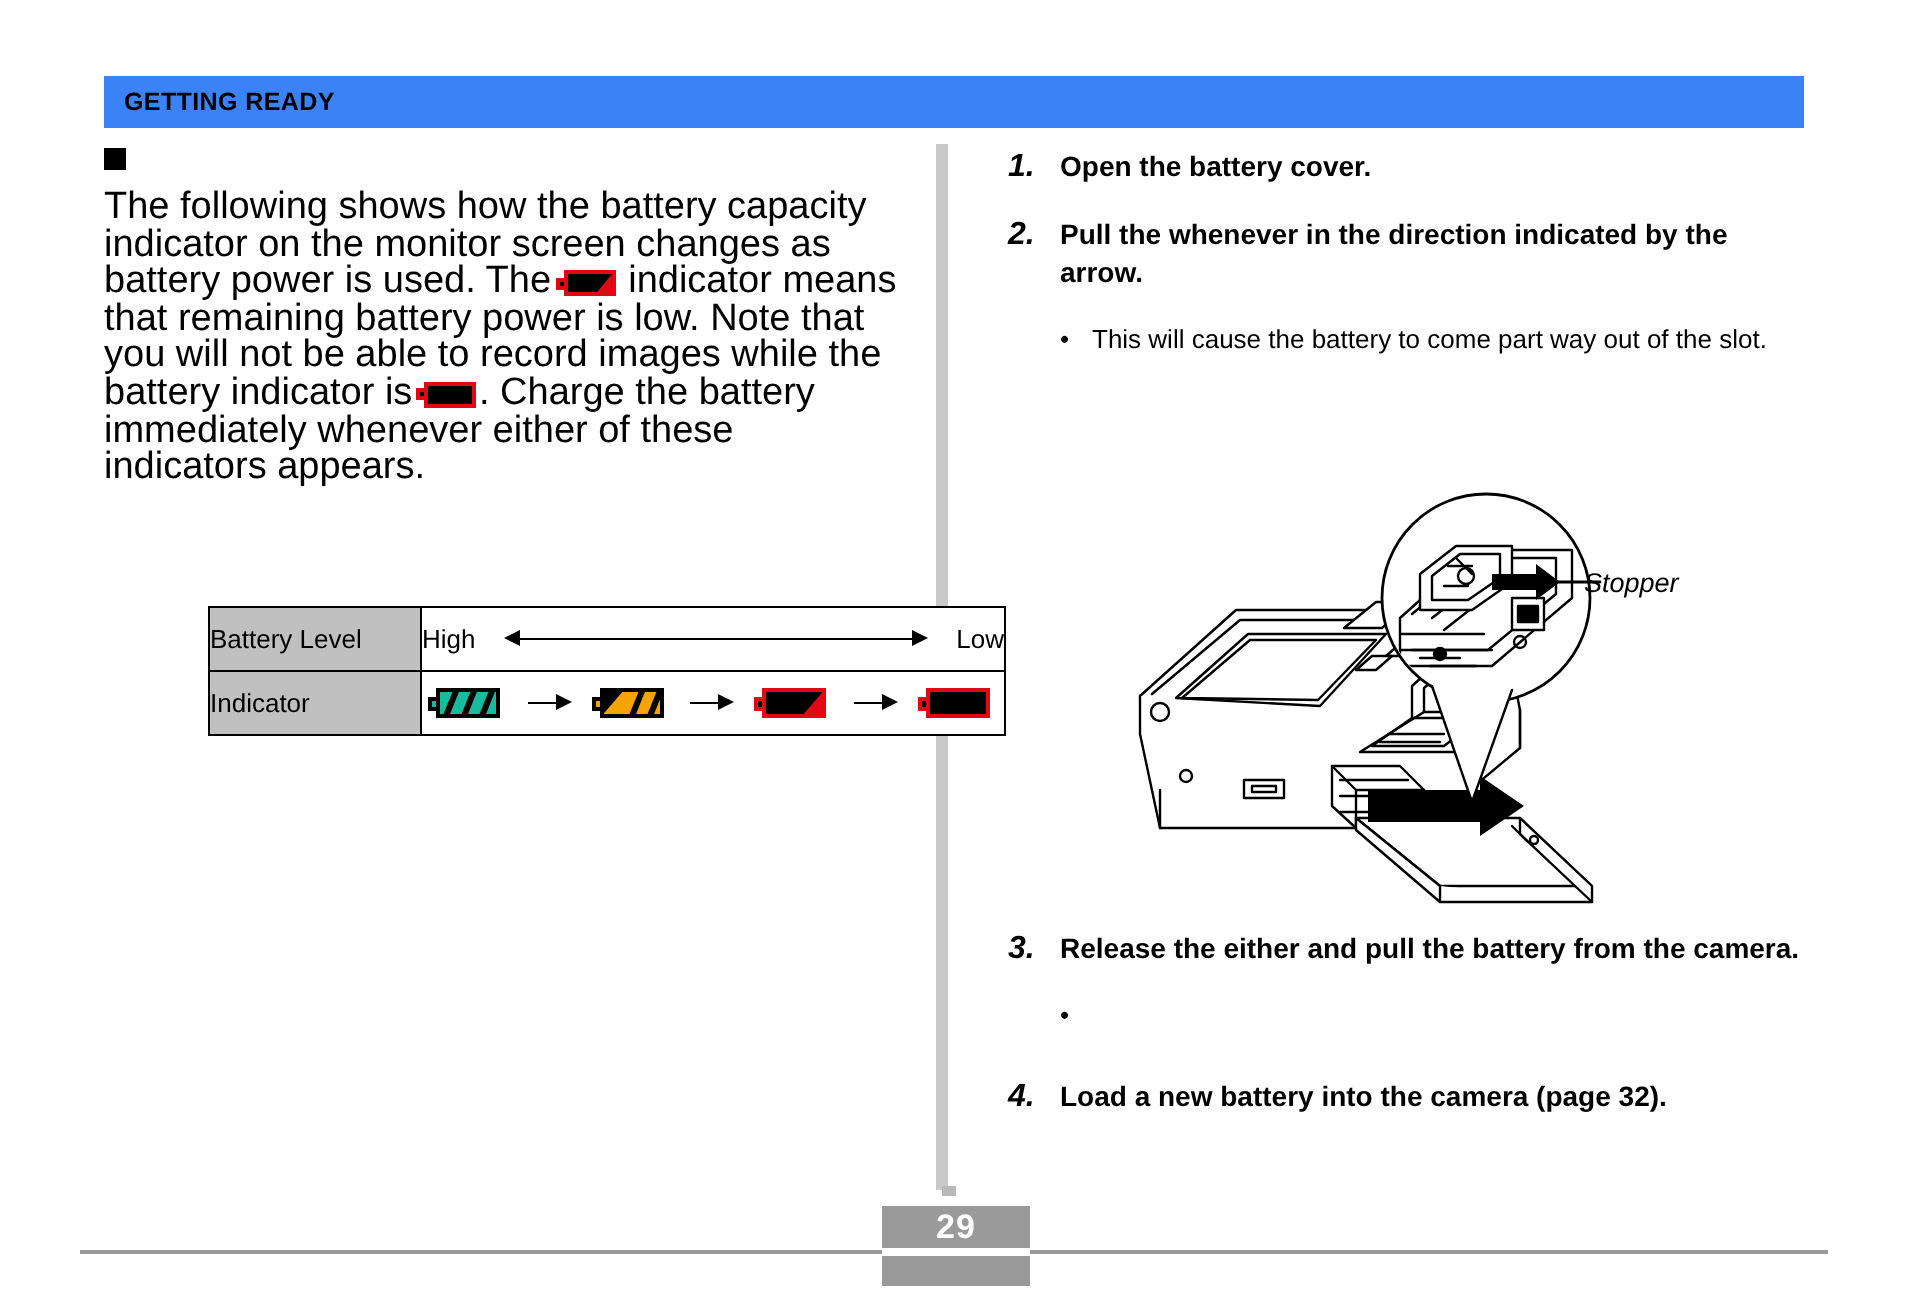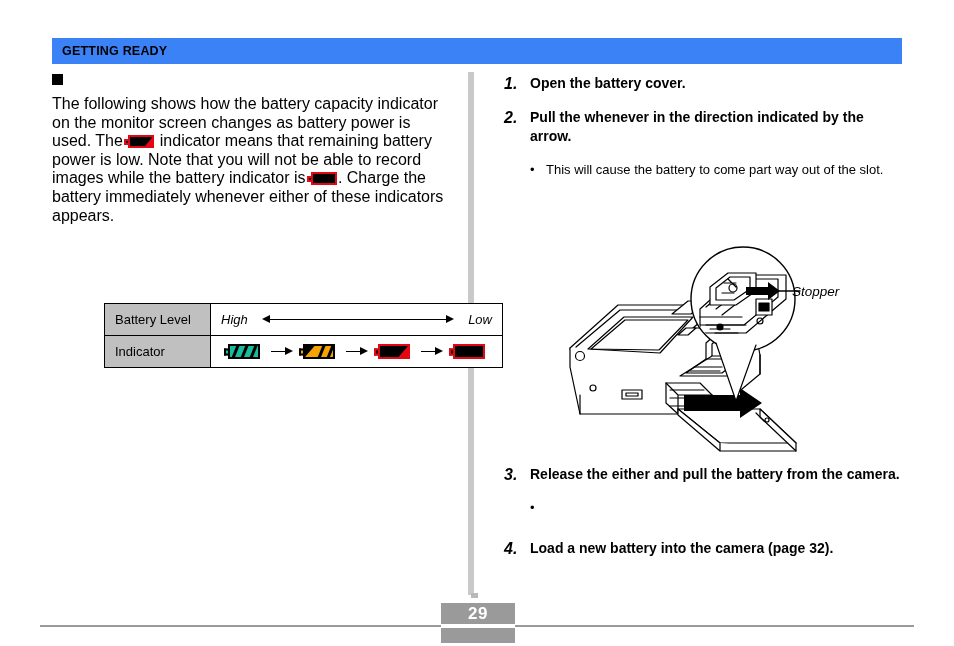--- a/index.html
+++ b/index.html
@@ -58,21 +58,21 @@
   }
   .sq-bullet {
     display: inline-block;
     width: 11px; height: 11px;
     background: #000;
     flex: 0 0 auto;
     position: relative;
     top: 0px;
   }
   .body-para {
-    font-size: 16px;
+    font-size: 19px;
     line-height: 18.6px;
     margin: 0;
     width: 398px;
   }
 
   
   .batt {
     display: inline-block;
     position: relative;
     vertical-align: -2px;
@@ -142,34 +142,34 @@
     position: absolute;
     left: 52px; top: 229px;
     width: 399px;
     border-collapse: collapse;
     table-layout: fixed;
   }
   .tbl td {
     border: 1px solid #000;
     height: 32px;
     font-size: 13px;
-    padding: 0 10px;
+    padding: 0 0;
   }
   .tbl .lbl {
     width: 106px;
     background: #c0c0c0;
   }
   .tbl .val { background: #fff; }
   .row-scale {
     display: flex;
     align-items: center;
     gap: 10px;
     width: 100%;
   }
-  .scale-word { font-size: 13px; white-space: nowrap; font-style: italic; }
+  .scale-word { font-size: 13px; white-space: nowrap; }
   .dbl-arrow {
     flex: 1 1 auto;
     position: relative;
     height: 9px;
     margin: 0 4px;
   }
   .dbl-arrow .line {
     position: absolute;
     left: 6px; right: 6px; top: 4px;
     height: 1px; background: #000;

